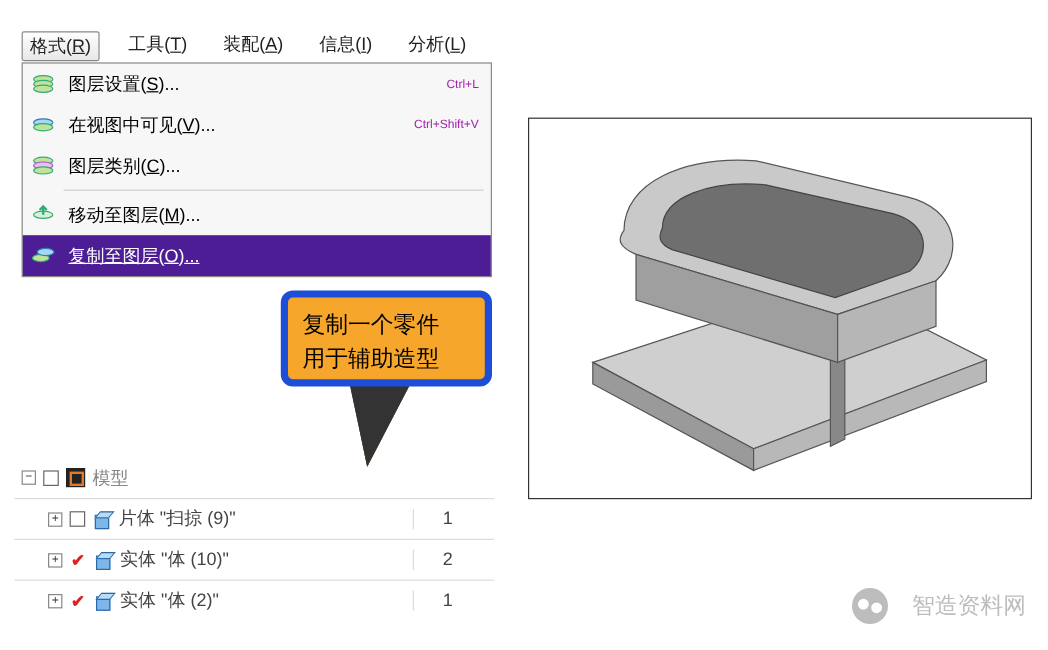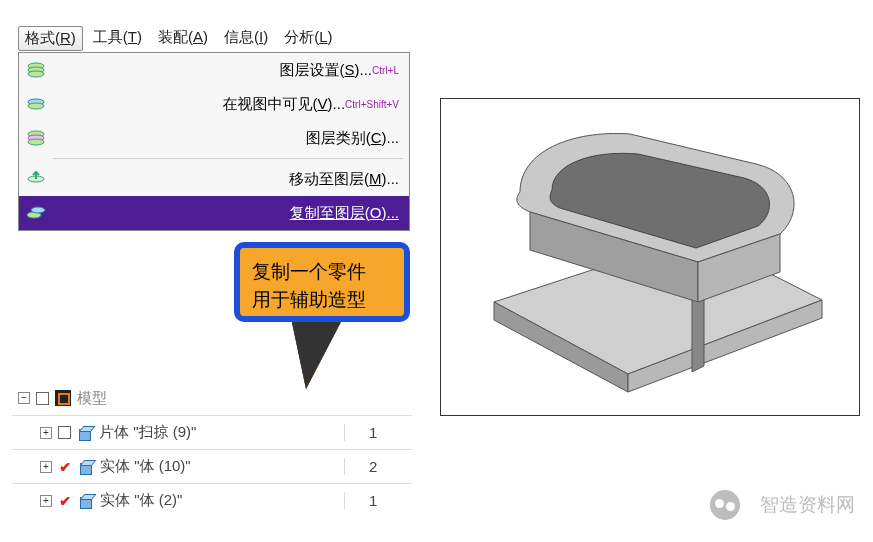--- a/index.html
+++ b/index.html
@@ -13,21 +13,21 @@
     font-size: 15px;
     position: relative;
     overflow: hidden;
   }
 
   
   .menubar {
     position: absolute;
     top: 26px; left: 18px;
     display: flex;
-    gap: 4px;
+    gap: 18px;
   }
   .menubar-item {
     padding: 2px 6px;
     color: #222;
   }
   .menubar-item.active {
     border: 1px solid #888;
     background: linear-gradient(#fefefe,#e8e8e8);
     border-radius: 2px;
   }
@@ -39,21 +39,20 @@
     top: 52px; left: 18px;
     width: 392px;
     background: #f7f7f7;
     border: 1px solid #888;
   }
   .menu-row {
     display: flex;
     align-items: center;
     height: 34px;
     padding-right: 10px;
-    text-align: right;
   }
   .menu-row .micon {
     width: 34px; height: 28px;
     display: flex; align-items: center; justify-content: center;
   }
   .menu-row .mlabel { flex: 1; padding-left: 4px; }
   .menu-row .mshort { color: #a21caf; font-size: 10px; }
   .menu-row.hl {
     background: #4c1d95;
     color: #fff;

